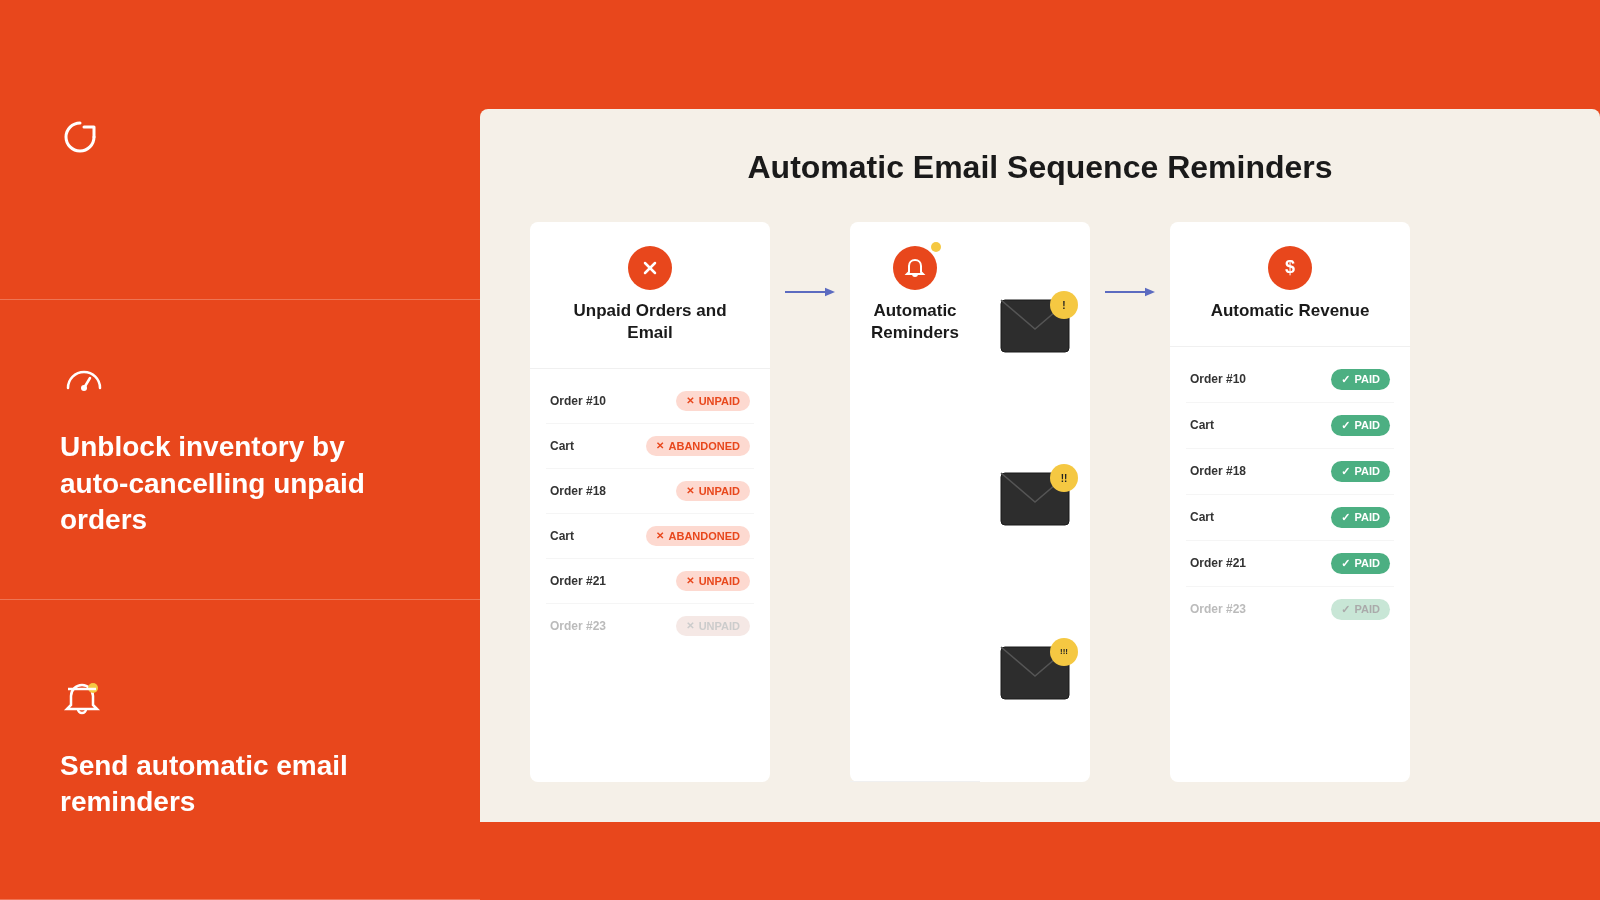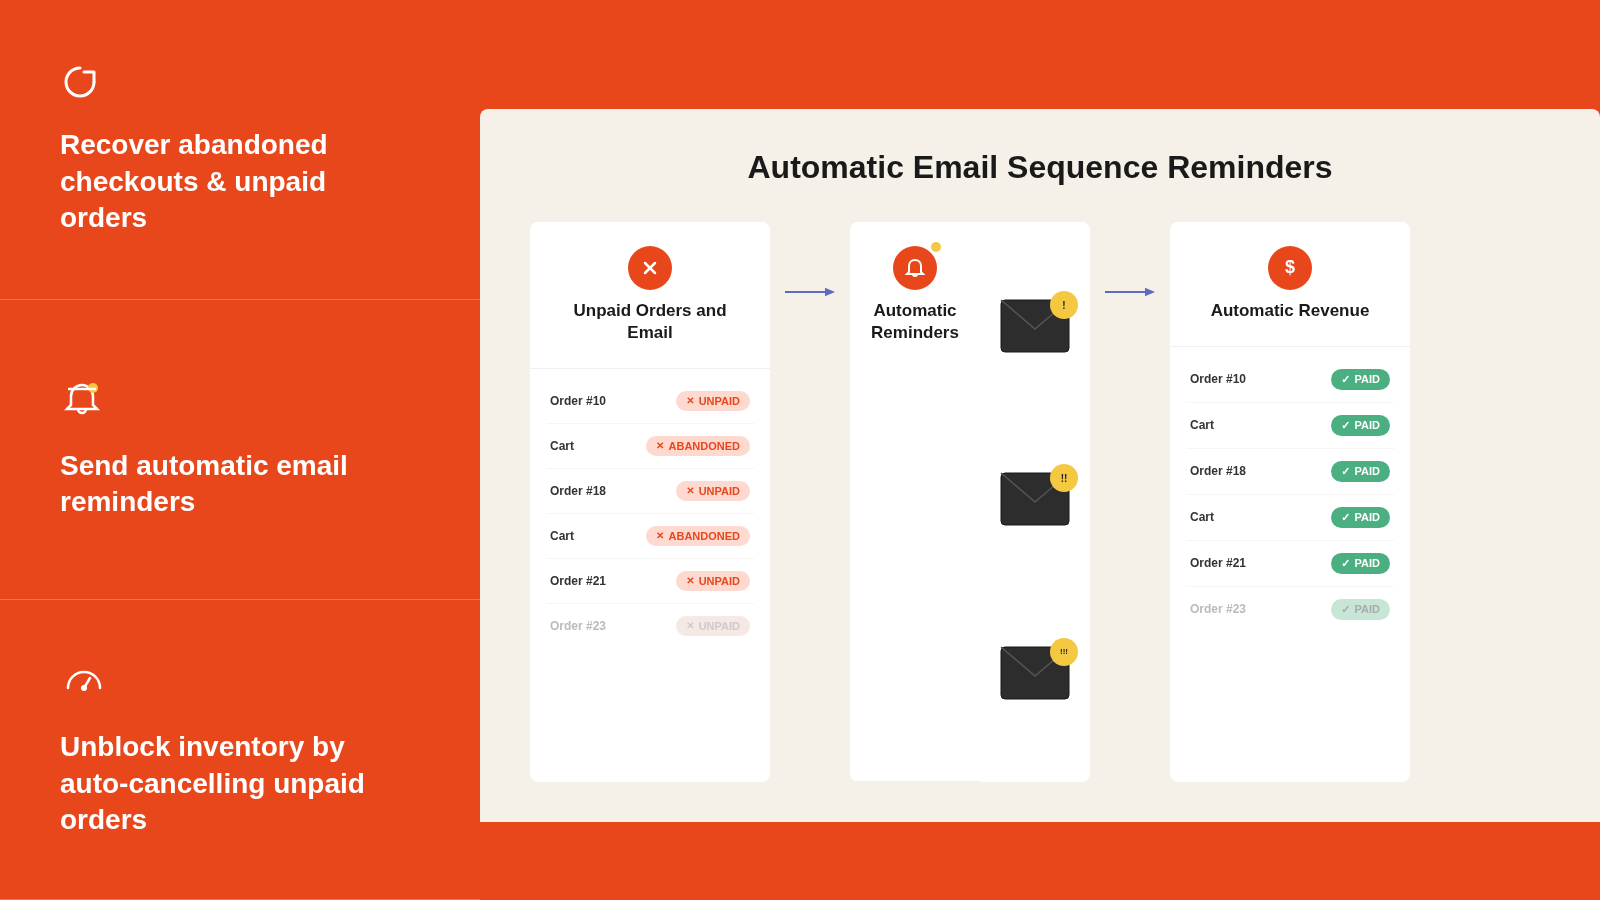--- a/index.html
+++ b/index.html
@@ -242,45 +242,44 @@
 <body>
 
 <div class="left-panel">
   <div class="feature-item">
     <div class="feature-icon">
       <svg width="40" height="40" viewBox="0 0 40 40" fill="none" xmlns="http://www.w3.org/2000/svg">
         <path d="M20 6C12.27 6 6 12.27 6 20C6 27.73 12.27 34 20 34C27.73 34 34 27.73 34 20" stroke="white" stroke-width="3" stroke-linecap="round"></path>
         <path d="M34 20V10M34 10H24" stroke="white" stroke-width="3" stroke-linecap="round" stroke-linejoin="round"></path>
       </svg>
     </div>
-    <div class="feature-text">Recover abandoned checkouts &amp; unpaid orders</div>
+  </div>
+
+  <div class="feature-item">
+    <div class="feature-icon">
+      <svg width="44" height="44" viewBox="0 0 44 44" fill="none" xmlns="http://www.w3.org/2000/svg">
+        <path d="M8 28C8 19.16 15.16 12 24 12C32.84 12 40 19.16 40 28" stroke="white" stroke-width="2.5" stroke-linecap="round" fill="none"></path>
+        <path d="M24 28L30 18" stroke="white" stroke-width="2.5" stroke-linecap="round"></path>
+        <circle cx="24" cy="28" r="3" fill="white"></circle>
+      </svg>
+    </div>
+    <div class="feature-text">Unblock inventory by auto-cancelling unpaid orders</div>
   </div>
 
   <div class="feature-item">
     <div class="feature-icon">
       <svg width="44" height="44" viewBox="0 0 44 44" fill="none" xmlns="http://www.w3.org/2000/svg">
         <path d="M22 6C16 6 11 11 11 17V26L7 30H37L33 26V17C33 11 28 6 22 6Z" stroke="white" stroke-width="2.5" fill="none"></path>
         <path d="M18 30C18 32.2 19.8 34 22 34C24.2 34 26 32.2 26 30" stroke="white" stroke-width="2.5" fill="none"></path>
         <circle cx="33" cy="9" r="5" fill="#F5C842"></circle>
         <line x1="8" y1="10" x2="36" y2="10" stroke="white" stroke-width="2.5"></line>
       </svg>
     </div>
     <div class="feature-text">Send automatic email reminders</div>
   </div>
-
-  <div class="feature-item">
-    <div class="feature-icon">
-      <svg width="44" height="44" viewBox="0 0 44 44" fill="none" xmlns="http://www.w3.org/2000/svg">
-        <path d="M8 28C8 19.16 15.16 12 24 12C32.84 12 40 19.16 40 28" stroke="white" stroke-width="2.5" stroke-linecap="round" fill="none"></path>
-        <path d="M24 28L30 18" stroke="white" stroke-width="2.5" stroke-linecap="round"></path>
-        <circle cx="24" cy="28" r="3" fill="white"></circle>
-      </svg>
-    </div>
-    <div class="feature-text">Unblock inventory by auto-cancelling unpaid orders</div>
-  </div>
 </div>
 
 <div class="right-panel">
   <div class="right-inner">
     <div class="diagram-title">Automatic Email Sequence Reminders</div>
 
     <div class="diagram-container">
 
       <div class="col-panel">
         <div class="col-header">

